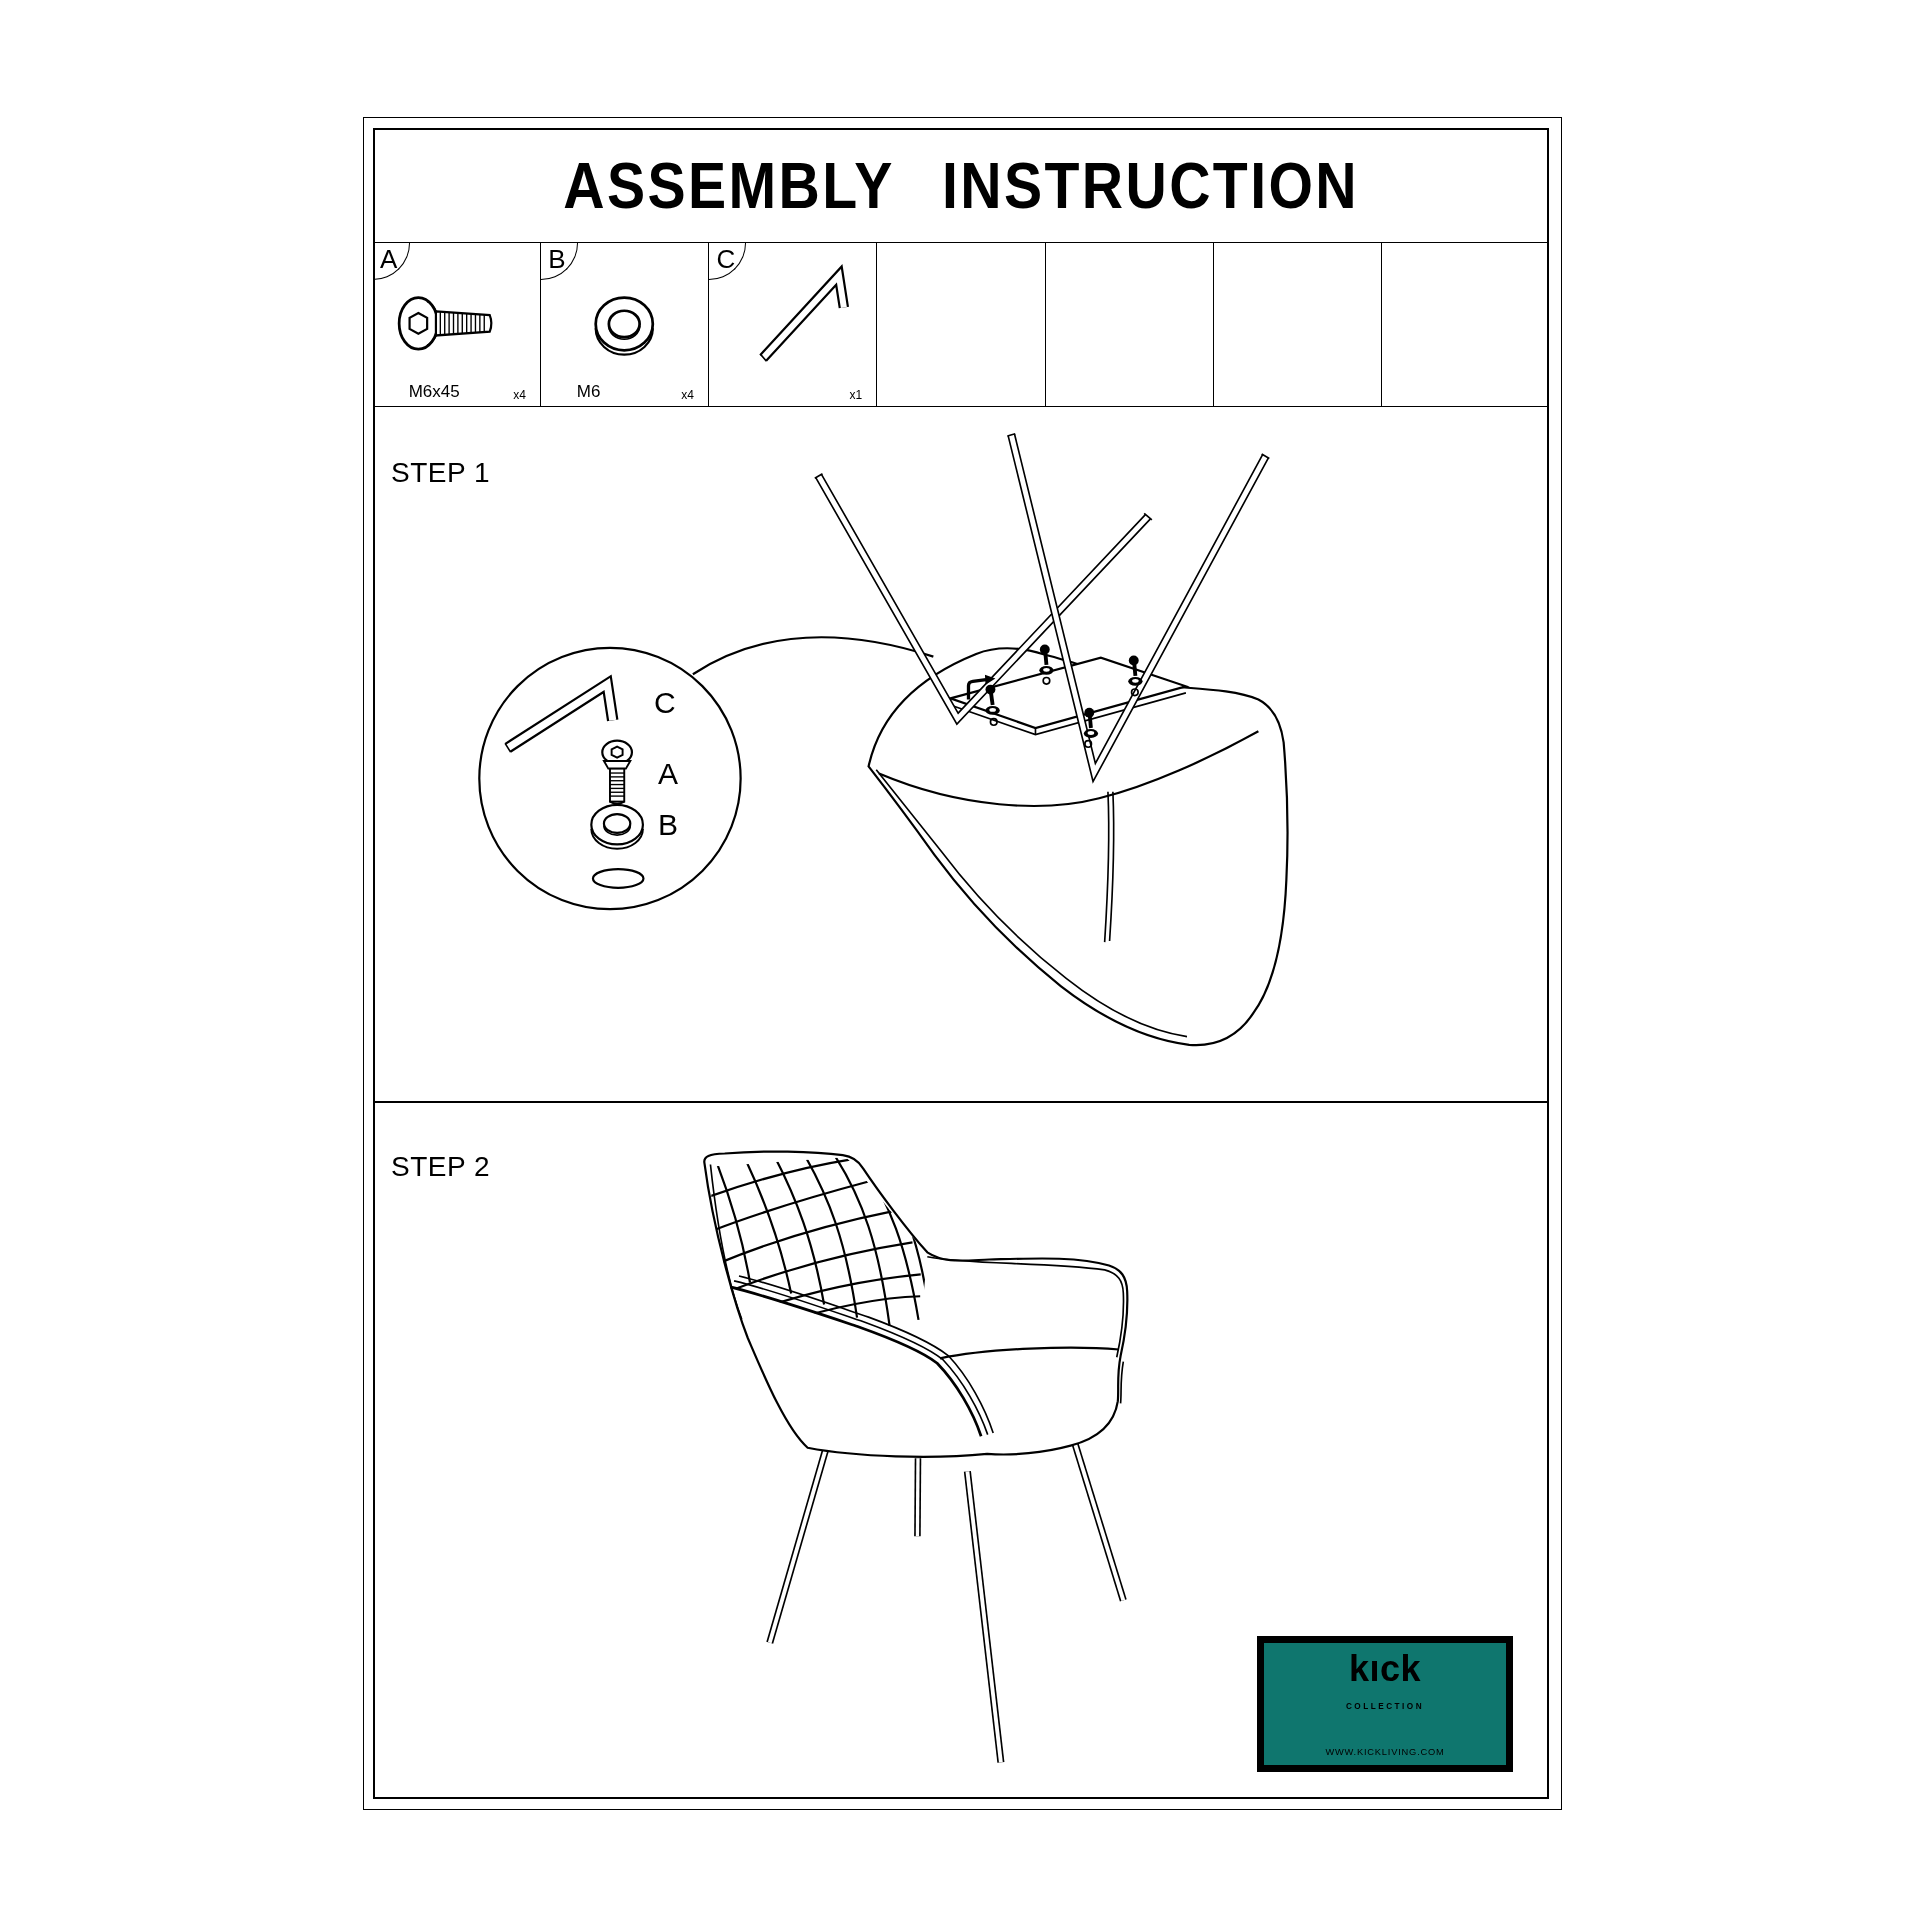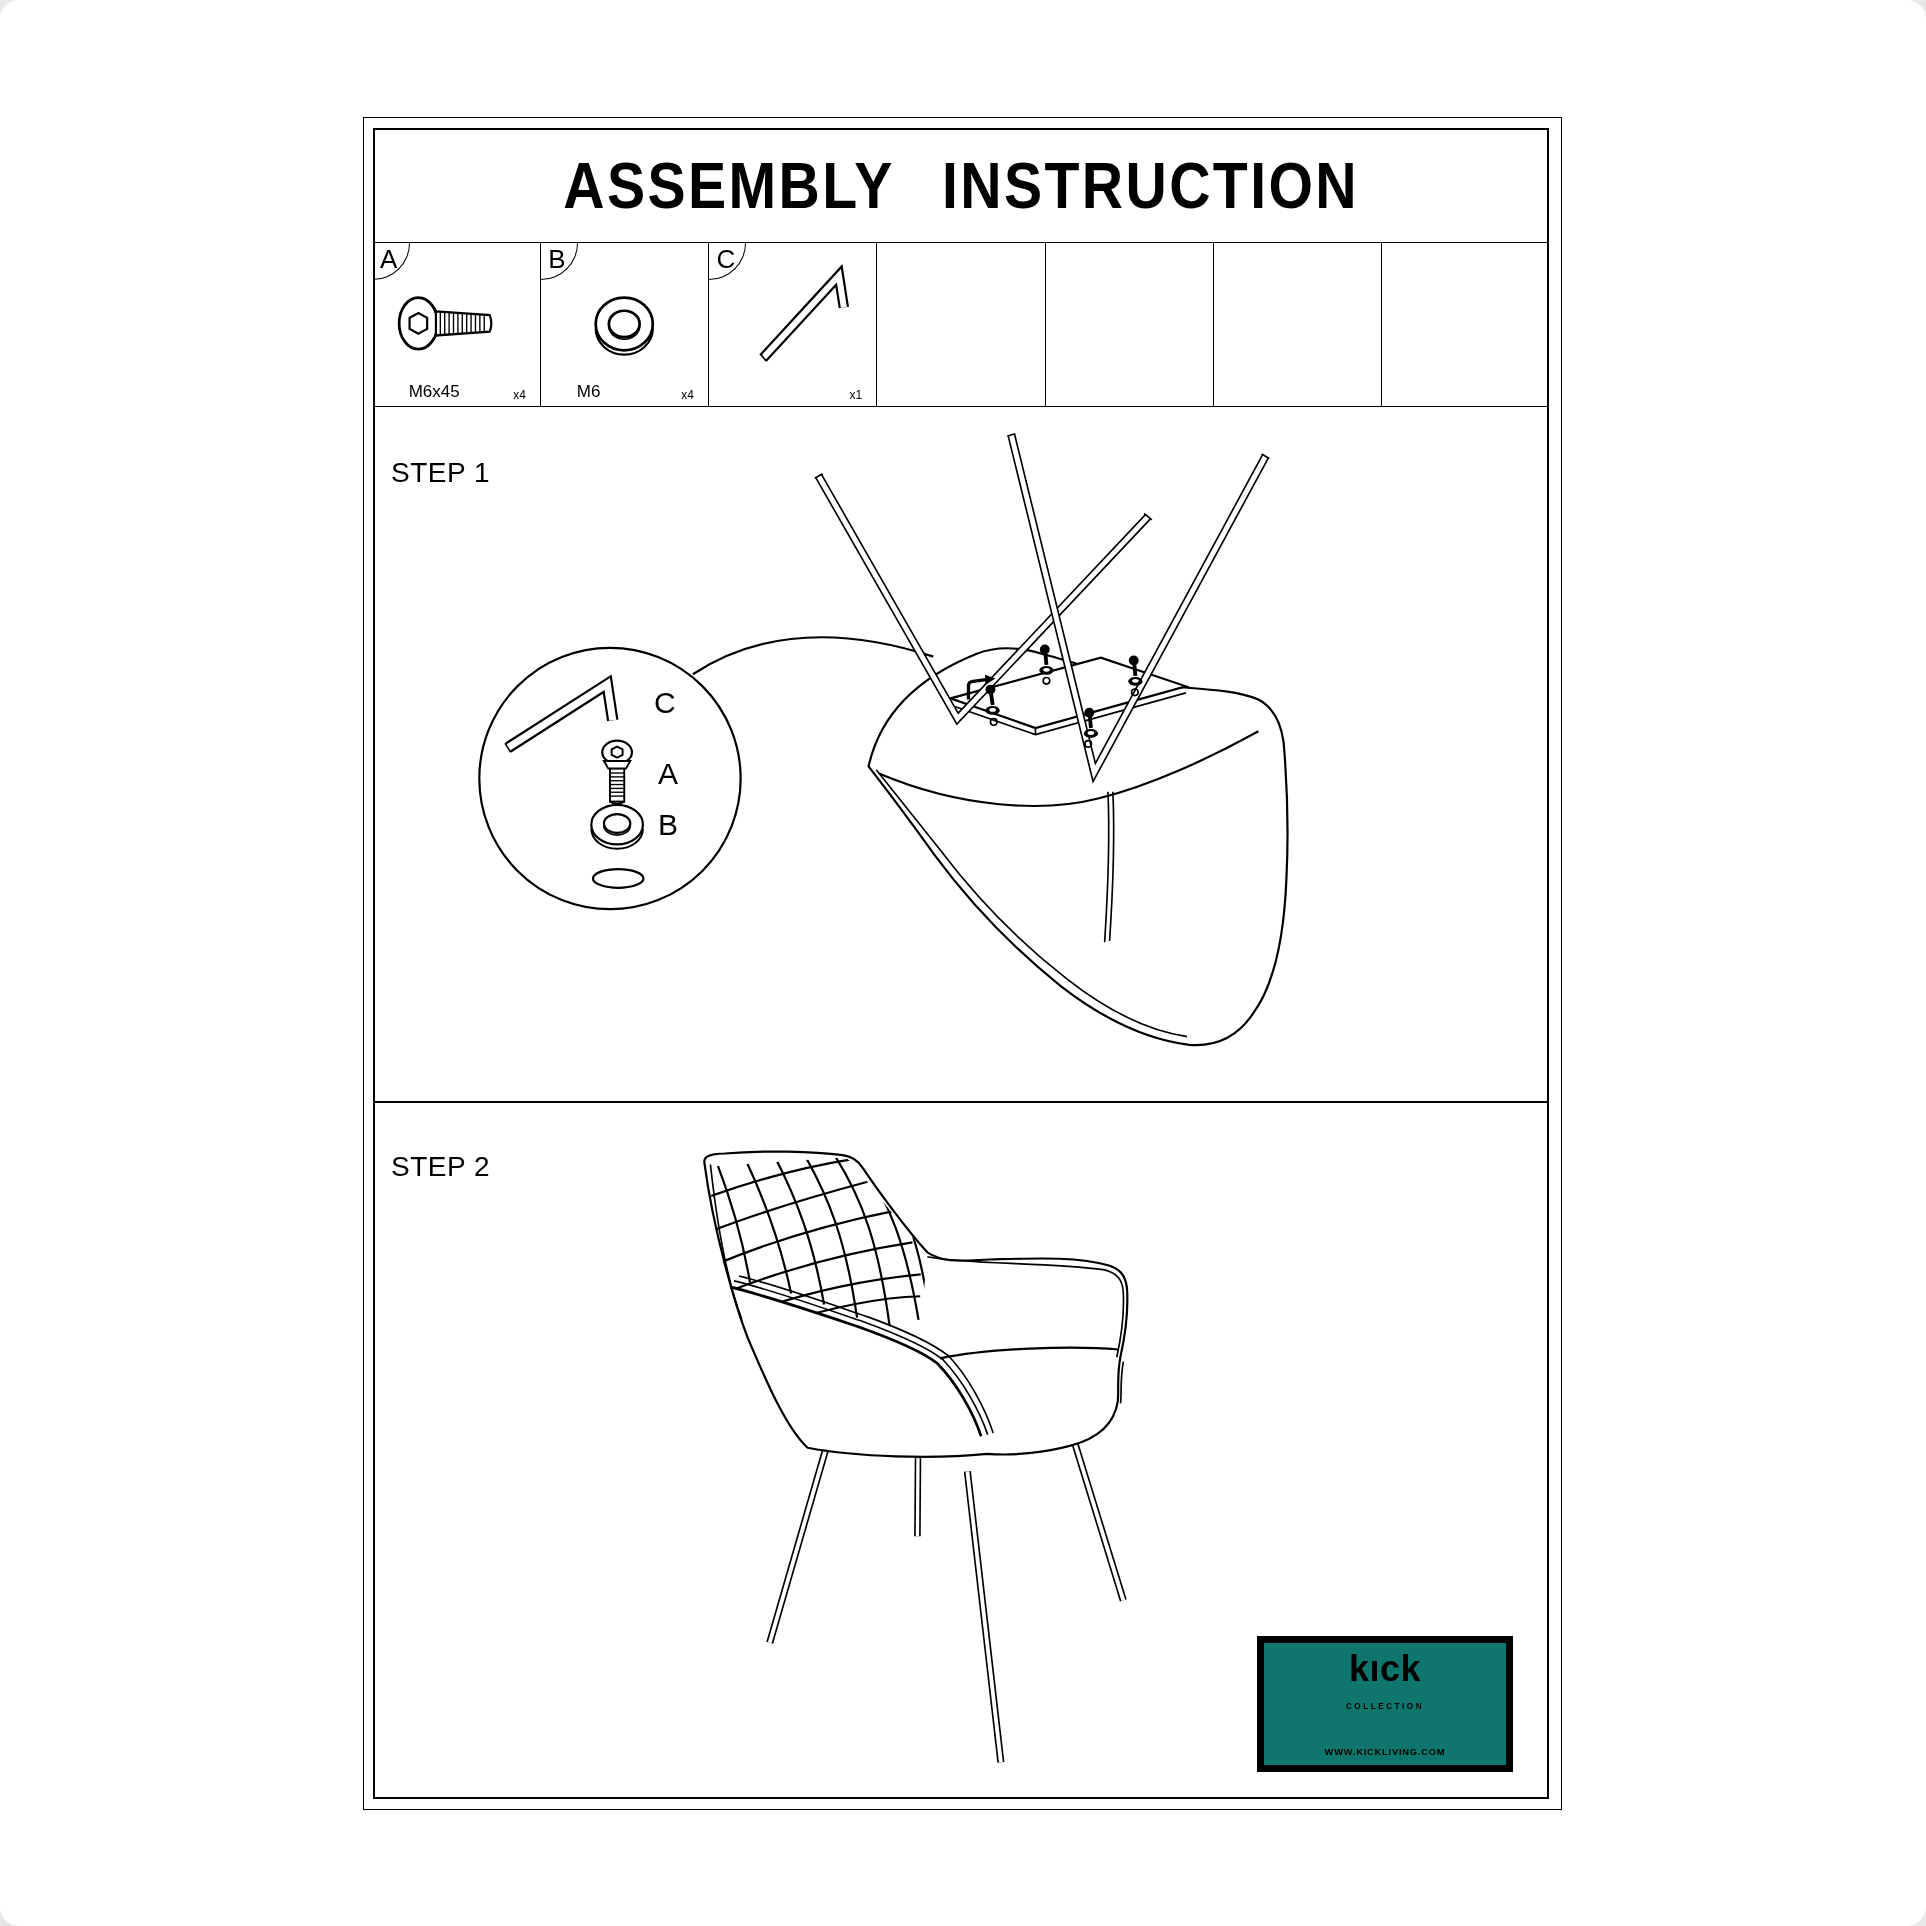--- a/index.html
+++ b/index.html
@@ -1,19 +1,19 @@
 <!DOCTYPE html>
 <html style="font-size:8.8px"><head>
 <meta charset="utf-8">
 <style>
   html,body{margin:0;padding:0;background:#e8e8e8;}
   *{box-sizing:border-box;}
   .page{
     position:relative;width:1926px;height:1926px;background:#ffffff;
-    font-family:"Liberation Sans", sans-serif;color:#000;overflow:hidden;border-radius:19px;
+    font-family:"Liberation Sans", sans-serif;color:#000;overflow:hidden;
   }
   .outer-frame{position:absolute;left:363px;top:117px;width:1199px;height:1693px;border:1.6px solid #000;}
   .inner-frame{position:absolute;left:373px;top:128px;width:1176px;height:1671px;border:2.7px solid #000;}
   .artwork{position:absolute;left:0;top:0;width:1926px;height:1926px;z-index:1;pointer-events:none;}
   .ui{position:absolute;z-index:2;}
   .title-band{
     position:absolute;left:373px;top:128px;width:1176px;height:114px;z-index:2;
     display:flex;align-items:center;justify-content:center;
   }
   .title-band .title-text{
@@ -41,21 +41,21 @@
   .callout-letter{position:absolute;font-size:30px;z-index:2;}
   .callout-c{left:654px;top:686px;}
   .callout-a{left:658px;top:757px;}
   .callout-b{left:658px;top:808px;}
   .logo-box{
     position:absolute;left:1257px;top:1636px;width:256px;height:136px;z-index:2;
     border:7.7px solid #000;background:#0f766e;text-align:center;
   }
   .logo-brand{display:block;margin-top:7.7px;font-size:36px;font-weight:bold;letter-spacing:0.5px;line-height:1;}
   .logo-collection{display:block;margin-top:15px;font-size:8.2px;font-weight:bold;letter-spacing:2.5px;}
-  .logo-site{position:absolute;left:0;bottom:7.7px;width:100%;font-size:9.3px;font-weight:bold;letter-spacing:0.8px;}
+  .logo-site{position:absolute;left:0;bottom:7.7px;width:100%;font-size:9.3px;font-weight:normal;letter-spacing:0.8px;}
 </style>
 </head>
 <body>
 
 <div class="page">
 
   <svg class="artwork" viewBox="0 0 3508 3508" xmlns="http://www.w3.org/2000/svg">
     <defs>
       <clipPath id="backClip">
         <path d="M1290,2125 L1540,2108 C1562,2124 1605,2192 1689,2283 L1678,2406

